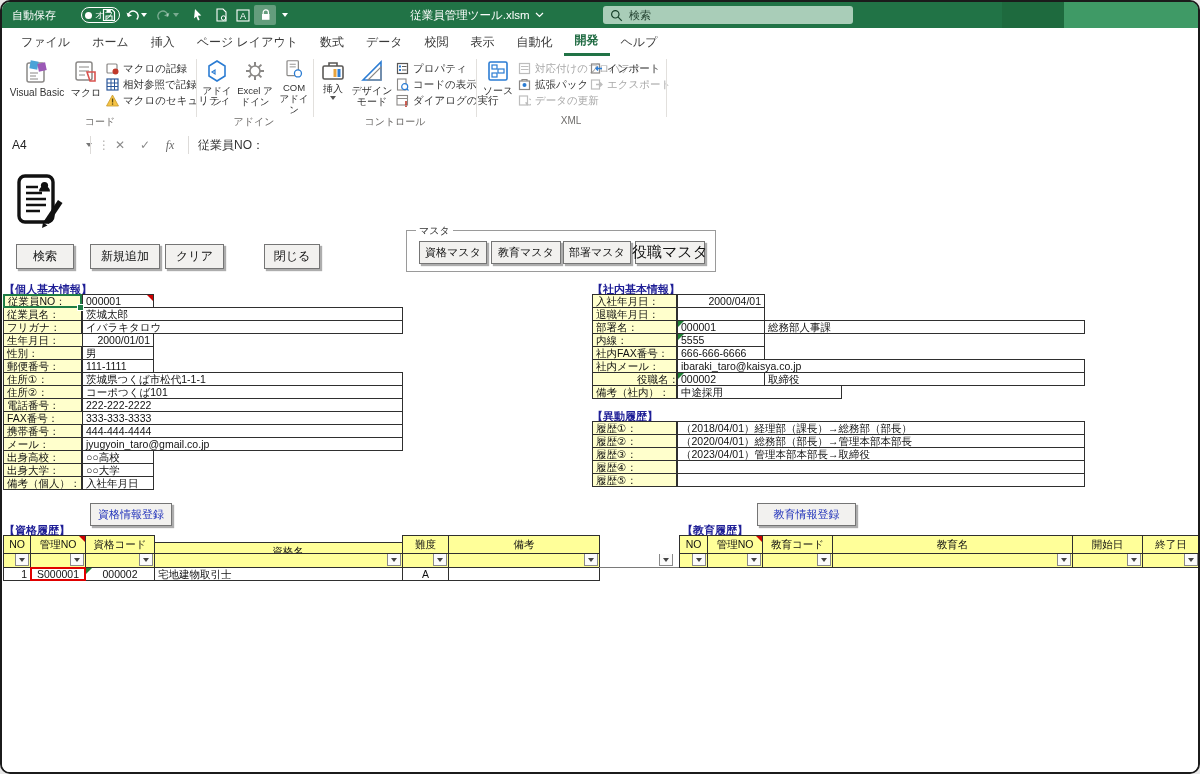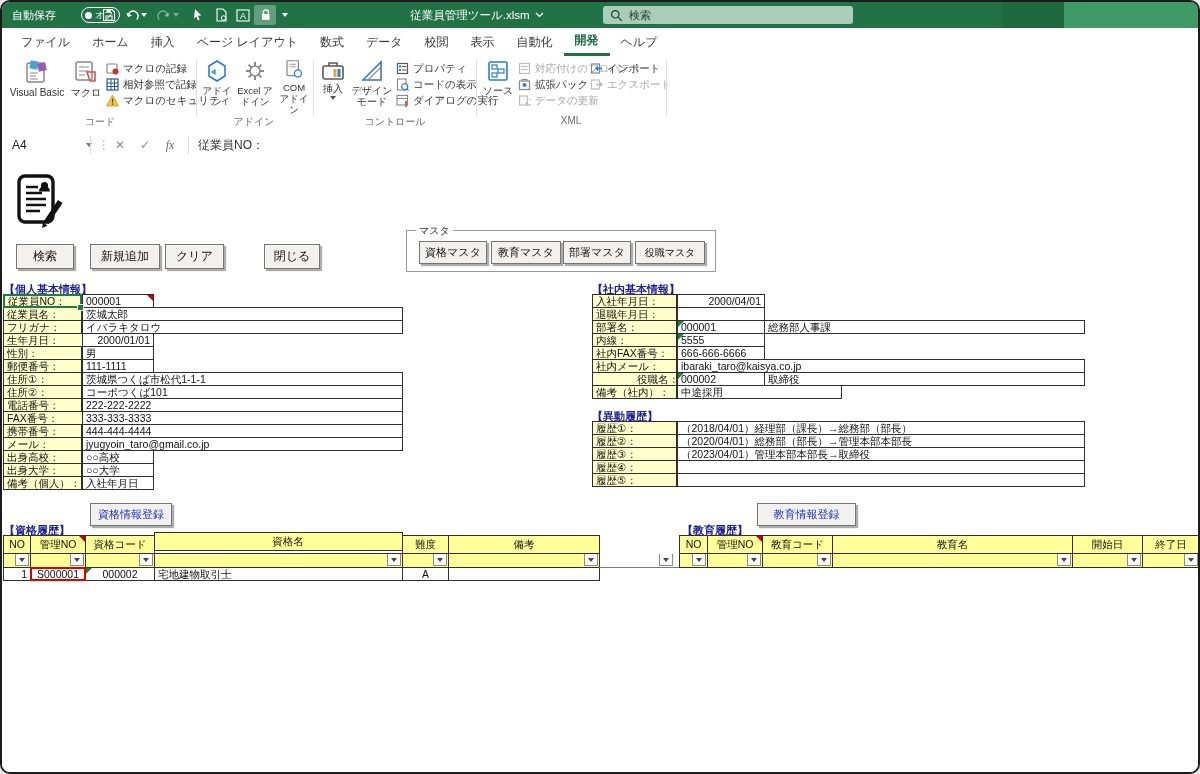--- a/index.html
+++ b/index.html
@@ -370,21 +370,21 @@
     <div class="formbtn" style="left:14px;top:84px;width:56px;height:23px;">検索</div>
     <div class="formbtn" style="left:88px;top:84px;width:68px;height:23px;">新規追加</div>
     <div class="formbtn" style="left:163px;top:84px;width:57px;height:23px;">クリア</div>
     <div class="formbtn" style="left:262px;top:84px;width:54px;height:23px;">閉じる</div>
 
     <div class="groupbox" style="left:404px;top:70px;width:308px;height:40px;"></div>
     <div class="groupbox-label" style="left:414px;top:64px;">マスタ</div>
     <div class="formbtn" style="left:417px;top:81px;width:66px;height:21px;font-size:11px;">資格マスタ</div>
     <div class="formbtn" style="left:489px;top:81px;width:68px;height:21px;font-size:11px;">教育マスタ</div>
     <div class="formbtn" style="left:561px;top:81px;width:66px;height:21px;font-size:11px;">部署マスタ</div>
-    <div class="formbtn" style="left:633px;top:81px;width:68px;height:21px;font-size:10px;">役職マスタ</div>
+    <div class="formbtn" style="left:633px;top:81px;width:68px;height:21px;font-size:15px;">役職マスタ</div>
 
     <div class="sect" style="left:2px;top:122px;">【個人基本情報】</div>
 
     <div class="cell lbl selcell" style="left:1px;top:134px;width:79px;">従業員NO：</div>
     <div class="fillhandle" style="left:75px;top:144px;"></div>
     <div class="cell" style="left:80px;top:134px;width:72px;">
         <span>000001</span>
         <span class="ctri"></span>
       </div>
 
@@ -482,21 +482,21 @@
 
     <div class="formbtn bluebtn" style="left:88px;top:343px;width:80px;height:21px;">資格情報登録</div>
     <div class="sect" style="left:2px;top:363px;">【資格履歴】</div>
 
     <div class="cell hdr" style="left:1px;top:375px;width:28px;">NO</div>
     <div class="cell hdr" style="left:28px;top:375px;width:56px;">
         <span>管理NO</span>
         <span class="ctri"></span>
       </div>
     <div class="cell hdr" style="left:83px;top:375px;width:70px;">資格コード</div>
-    <div class="cell hdr" style="left:152px;top:372px;width:249px;padding-left:22px;">資格名</div>
+    <div class="cell hdr" style="left:152px;top:382px;width:249px;padding-left:22px;">資格名</div>
     <div class="cell hdr" style="left:400px;top:375px;width:47px;">難度</div>
     <div class="cell hdr" style="left:446px;top:375px;width:152px;">備考</div>
 
     <div class="cell flt" style="left:1px;top:393px;width:28px;">
         <span class="fbtn"></span>
       </div>
     <div class="cell flt" style="left:28px;top:393px;width:56px;">
         <span class="fbtn"></span>
       </div>
     <div class="cell flt" style="left:83px;top:393px;width:70px;">

